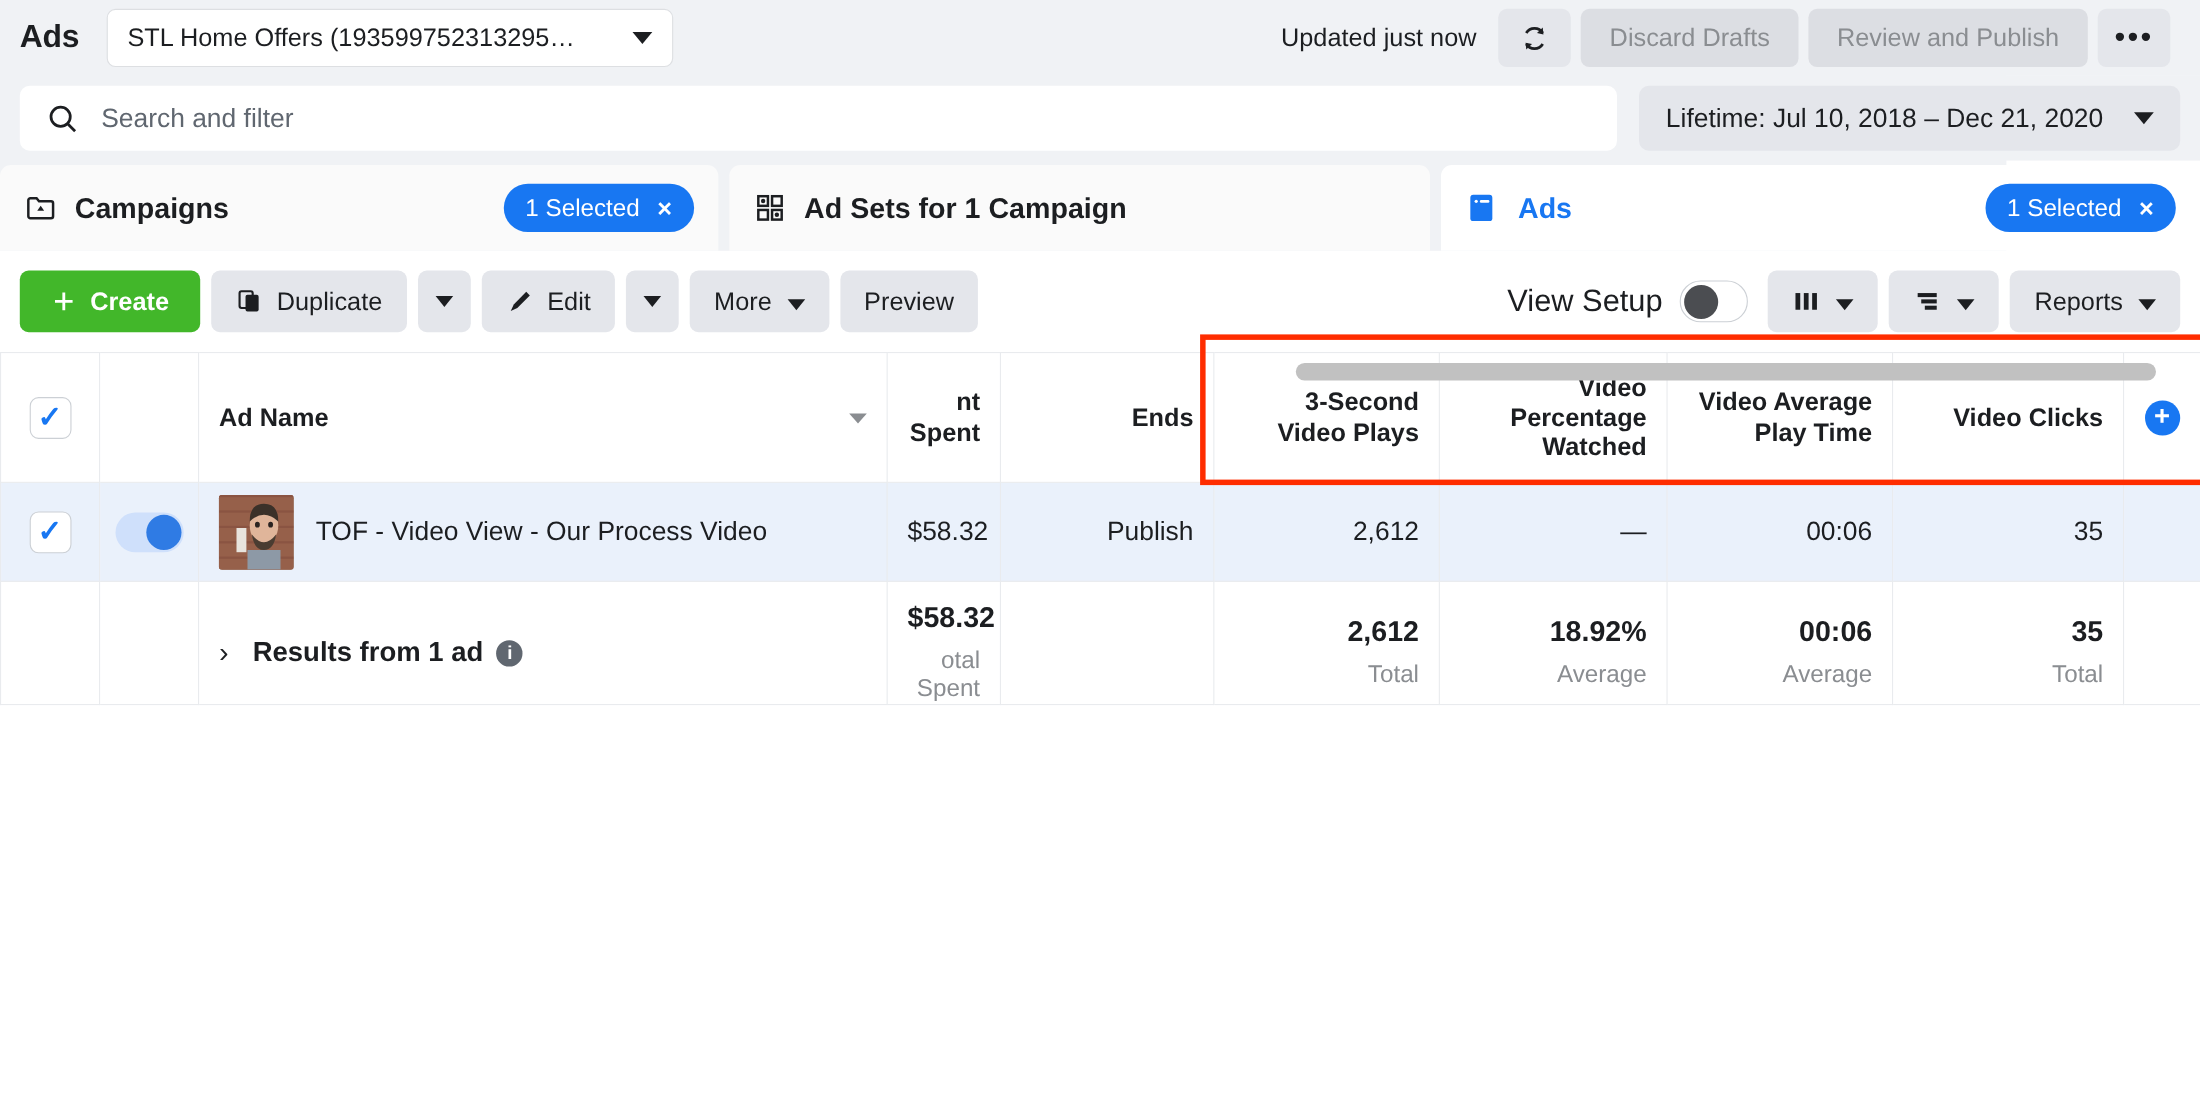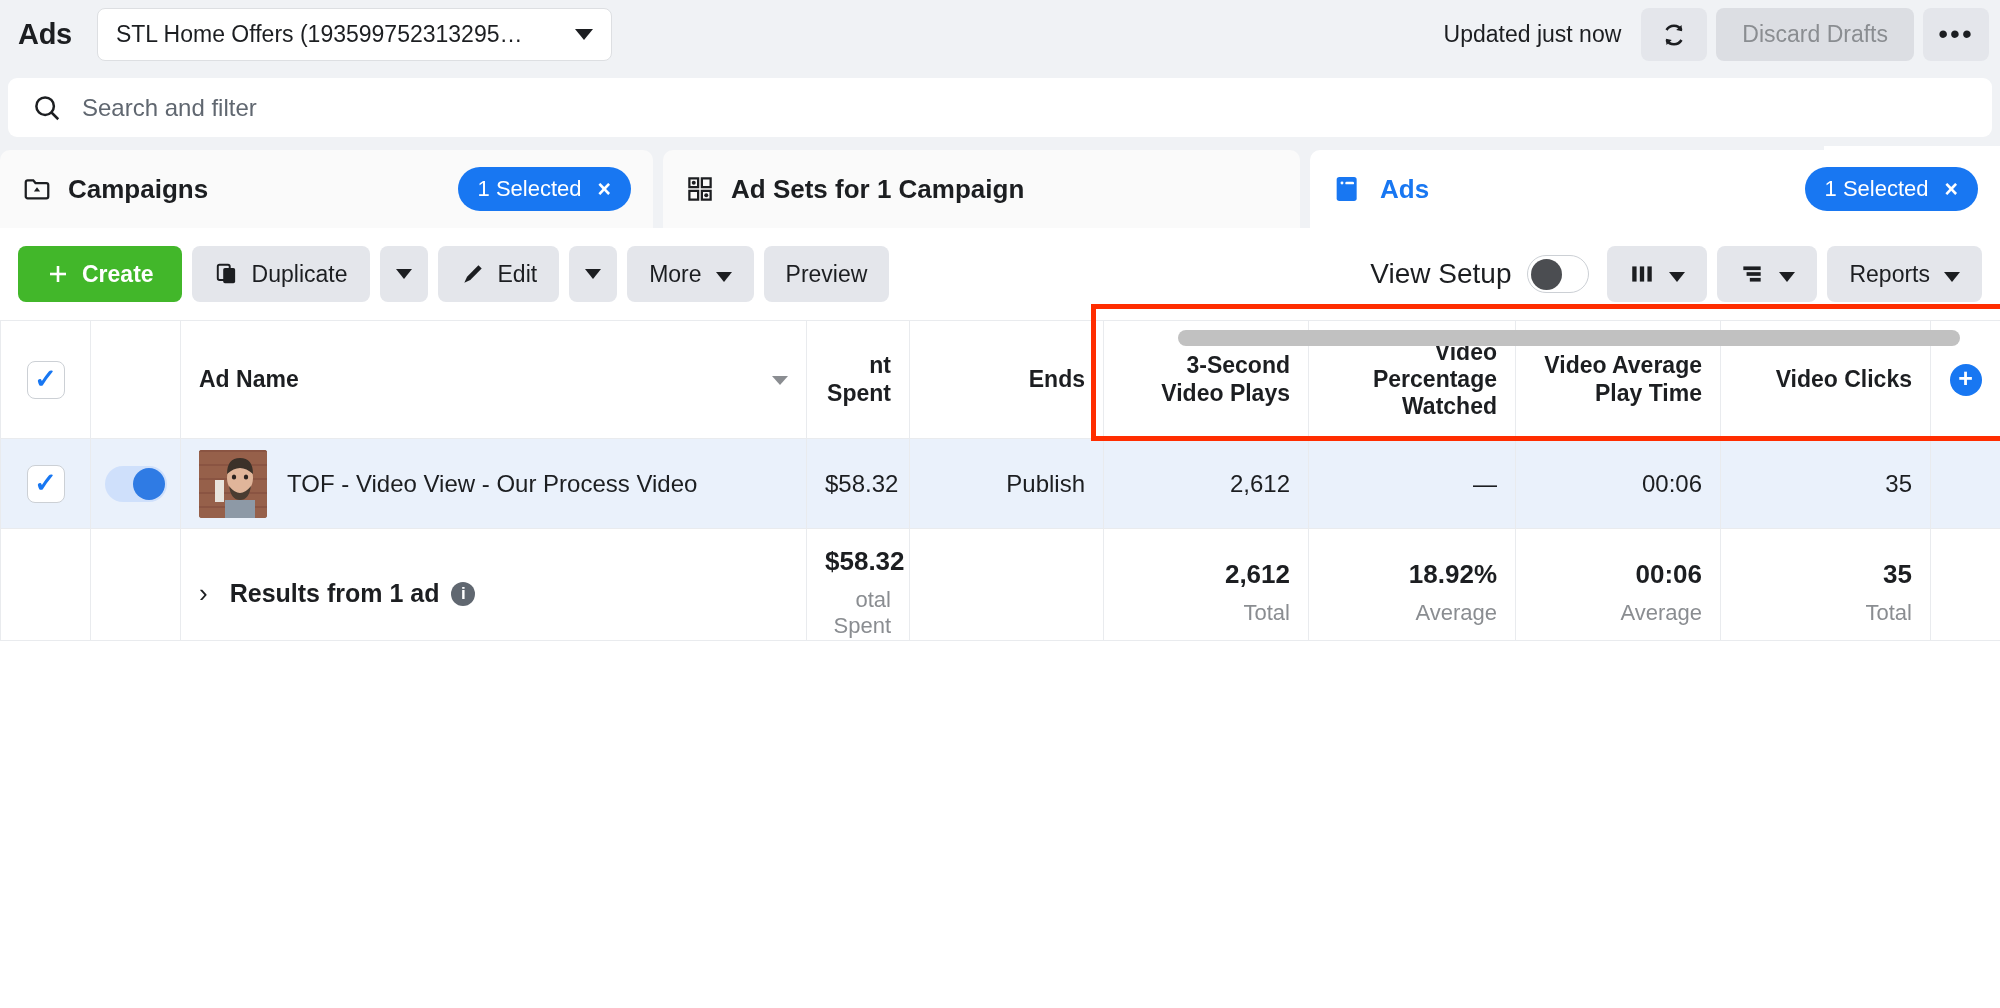--- a/index.html
+++ b/index.html
@@ -25,37 +25,37 @@
     border: 1px solid #dddfe2; border-radius: 8px;
     display: flex; align-items: center; padding: 0 18px;
   }
   .acct-select .label {
     flex: 1; font-size: 23px; color: #1c1e21; white-space: nowrap; overflow: hidden;
   }
   .caret { width: 0; height: 0; border-left: 9px solid transparent; border-right: 9px solid transparent;
            border-top: 11px solid #1c1e21; }
   .caret.sm { border-left-width: 8px; border-right-width: 8px; border-top-width: 10px; }
 
-  .topbar-right { margin-left: auto; display: flex; align-items: center; padding-right: 2px; }
+  .topbar-right { margin-left: auto; display: flex; align-items: center; padding-right: 18px; }
   .updated-text { font-size: 23px; color: #1c1e21; margin-right: 20px; }
   .icon-btn {
     width: 66px; height: 53px; background: #e4e6eb; border-radius: 8px;
     display: flex; align-items: center; justify-content: center; margin-right: 9px;
   }
   .ghost-btn {
     height: 53px; background: #dcdee3; border-radius: 8px; display: flex; align-items: center;
     justify-content: center; padding: 0 26px; margin-right: 9px;
     font-size: 23px; color: #8a8d91; font-weight: normal;
   }
   .dots { font-size: 28px; color: #1c1e21; line-height: 0.6; letter-spacing: 2px; }
 
   
   .searchrow {
     position: absolute; left: 0; top: 69px; width: 2000px; height: 77px;
-    background: #f0f2f5; display: flex; align-items: center; padding: 0 8px;
+    background: #f0f2f5; display: flex; align-items: center; padding: 0 18px;
   }
   .searchbox {
     flex: 1; height: 59px; background: #fff; border-radius: 9px;
     display: flex; align-items: center; padding: 0 24px;
   }
   .search-ph { font-size: 24px; color: #606770; margin-left: 20px; }
   .daterange {
     margin-left: 20px; height: 59px; background: #e4e6eb; border-radius: 9px;
     display: flex; align-items: center; padding: 0 24px;
   }
@@ -174,34 +174,39 @@
       <div class="icon-btn">
         <svg width="30" height="30" viewBox="0 0 24 24">
           <path d="M6 8 A7 7 0 0 1 18 8" stroke="#1c1e21" stroke-width="2" fill="none"></path>
           <path d="M18 16 A7 7 0 0 1 6 16" stroke="#1c1e21" stroke-width="2" fill="none"></path>
           <path d="M18 4 L18.5 9 L13.8 8" fill="#1c1e21"></path>
           <path d="M6 20 L5.5 15 L10.2 16" fill="#1c1e21"></path>
         </svg>
       </div>
 
       <div class="ghost-btn">Discard Drafts</div>
+      <div class="ghost-btn">Review and Publish</div>
 
       <div class="icon-btn">
         <div class="dots">•••</div>
       </div>
     </div>
   </div>
 
   <div class="searchrow">
     <div class="searchbox">
       <svg width="30" height="30" viewBox="0 0 24 24">
         <circle cx="10.5" cy="10.5" r="7" stroke="#1c1e21" stroke-width="2" fill="none"></circle>
         <line x1="15.6" y1="15.6" x2="21" y2="21" stroke="#1c1e21" stroke-width="2"></line>
       </svg>
       <div class="search-ph">Search and filter</div>
+    </div>
+    <div class="daterange">
+      <div class="txt">Lifetime: Jul 10, 2018 – Dec 21, 2020</div>
+      <div class="caret"></div>
     </div>
   </div>
 
   <div class="tabs">
     <div class="tab inactive" style="width:653px">
       <svg width="30" height="30" viewBox="0 0 24 24">
         <path d="M3 6.5 a1.5 1.5 0 0 1 1.5-1.5 H9 l1.8 2.2 H19.5 a1.5 1.5 0 0 1 1.5 1.5 V18 a1.5 1.5 0 0 1-1.5 1.5 H4.5 A1.5 1.5 0 0 1 3 18 Z" fill="none" stroke="#1c1e21" stroke-width="1.8"></path>
         <path d="M12 10.5 L14.5 14 H9.5 Z" fill="#1c1e21"></path>
       </svg>
       <div class="tab-title">Campaigns</div>

